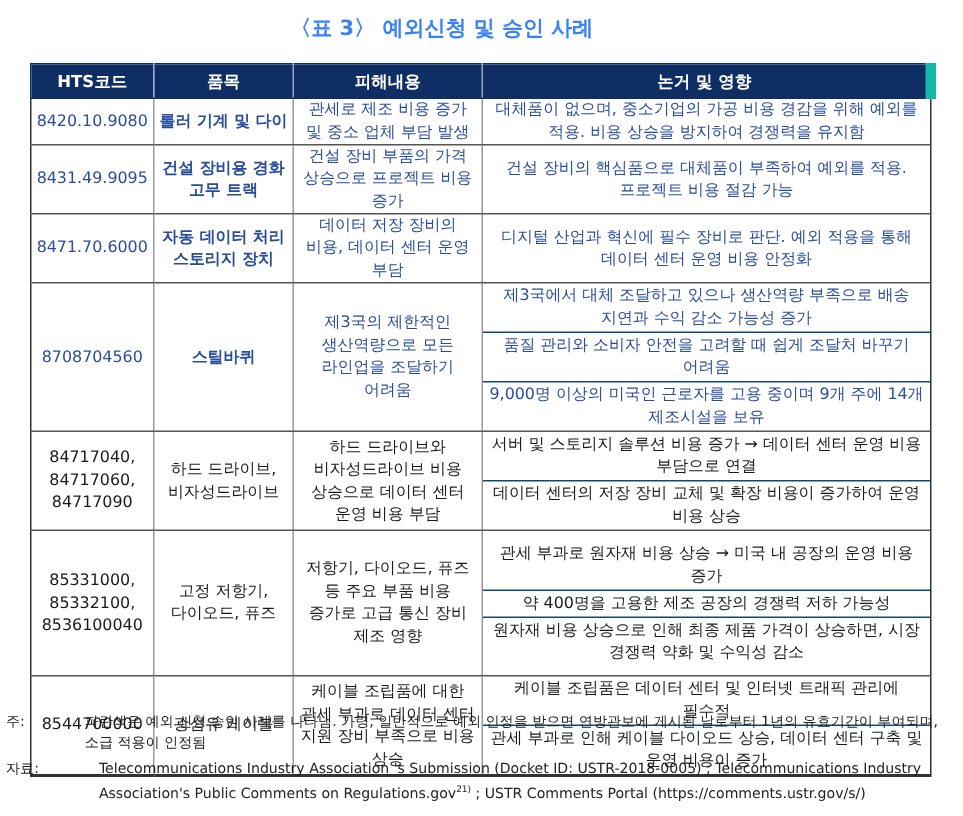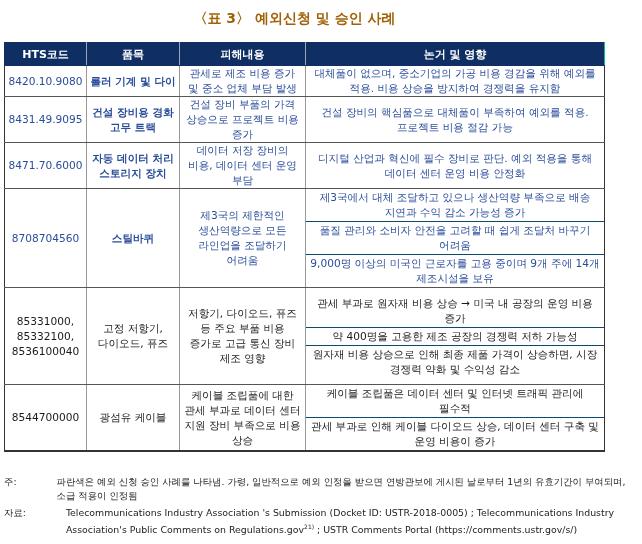--- a/index.html
+++ b/index.html
@@ -3,33 +3,33 @@
 <meta charset="utf-8">
 <style>
   html, body { margin: 0; padding: 0; background: #ffffff; }
   body {
     width: 642px; height: 544px; position: relative; overflow: hidden;
     font-family: "DejaVu Sans", "Liberation Sans", sans-serif;
     color: #1a1a1a;
   }
   .title {
     position: absolute; left: 0; top: 10px; width: 589px; text-align: center;
-    font-size: 14px; font-weight: bold; letter-spacing: 0px; color: #a16207;
+    font-size: 14px; font-weight: bold; letter-spacing: 0px; color: #3b82f6;
   }
   table.main {
-    position: absolute; left: 4px; top: 42px; width: 600px;
+    position: absolute; left: 20px; top: 42px; width: 600px;
     border-collapse: collapse; table-layout: fixed;
     font-size: 10.6px; line-height: 15px; padding-left: 32px;
   }
   table.main th {
     background: #0f2e63; color: #ffffff; font-weight: bold; font-size: 11px;
     height: 22px; padding: 0; text-align: center; border: 1px solid #0f2e63;
     border-right: 1px solid #9aa6bb;
   }
-  table.main th:last-child { border-right: 1px solid #14b8a6; }
+  table.main th:last-child { border-right: 7px solid #14b8a6; }
   table.main td {
     border: 1px solid #555; padding: 0 3px; vertical-align: middle;
     text-align: center; word-break: keep-all;
   }
   table.main td.col-code, table.main td.col-item, table.main td.col-damage {
     border-left: 1px solid #999; border-right: 1px solid #999;
   }
   table.main td.col-code { border-left: 1.5px solid #333; }
   table.main td.col-rationale { text-align: center; padding: 0 4px; border-right: 1.5px solid #333; }
   table.main tr.approved td { color: #2a4d9a; }
@@ -92,20 +92,31 @@
     <tr class="approved group-end" style="height:97px">
       <td class="col-code" style="font-weight:normal">8708704560</td>
       <td class="col-item">스틸바퀴</td>
       <td class="col-damage" style="font-weight:normal">제3국의 제한적인 생산역량으로 모든 라인업을 조달하기 어려움</td>
       <td class="col-rationale stack">
         <span class="sub">제3국에서 대체 조달하고 있으나 생산역량 부족으로 배송 지연과 수익 감소 가능성 증가</span>
         <span class="sub">품질 관리와 소비자 안전을 고려할 때 쉽게 조달처 바꾸기 어려움</span>
         <span class="sub">9,000명 이상의 미국인 근로자를 고용 중이며 9개 주에 14개 제조시설을 보유</span>
       </td>
     </tr>
+    <tr class="normal group-end" style="height:66px">
+      <td class="col-code" style="white-space:pre-line">84717040,
+84717060,
+84717090</td>
+      <td class="col-item" style="font-weight:normal">하드 드라이브, 비자성드라이브</td>
+      <td class="col-damage">하드 드라이브와 비자성드라이브 비용 상승으로 데이터 센터 운영 비용 부담</td>
+      <td class="col-rationale stack">
+        <span class="sub">서버 및 스토리지 솔루션 비용 증가 → 데이터 센터 운영 비용 부담으로 연결</span>
+        <span class="sub">데이터 센터의 저장 장비 교체 및 확장 비용이 증가하여 운영 비용 상승</span>
+      </td>
+    </tr>
     <tr class="normal group-end" style="height:97px">
       <td class="col-code" style="white-space:pre-line">85331000,
 85332100,
 8536100040</td>
       <td class="col-item" style="font-weight:normal">고정 저항기, 다이오드, 퓨즈</td>
       <td class="col-damage">저항기, 다이오드, 퓨즈 등 주요 부품 비용 증가로 고급 통신 장비 제조 영향</td>
       <td class="col-rationale stack">
         <span class="sub">관세 부과로 원자재 비용 상승 → 미국 내 공장의 운영 비용 증가</span>
         <span class="sub">약 400명을 고용한 제조 공장의 경쟁력 저하 가능성</span>
         <span class="sub">원자재 비용 상승으로 인해 최종 제품 가격이 상승하면, 시장 경쟁력 약화 및 수익성 감소</span>

